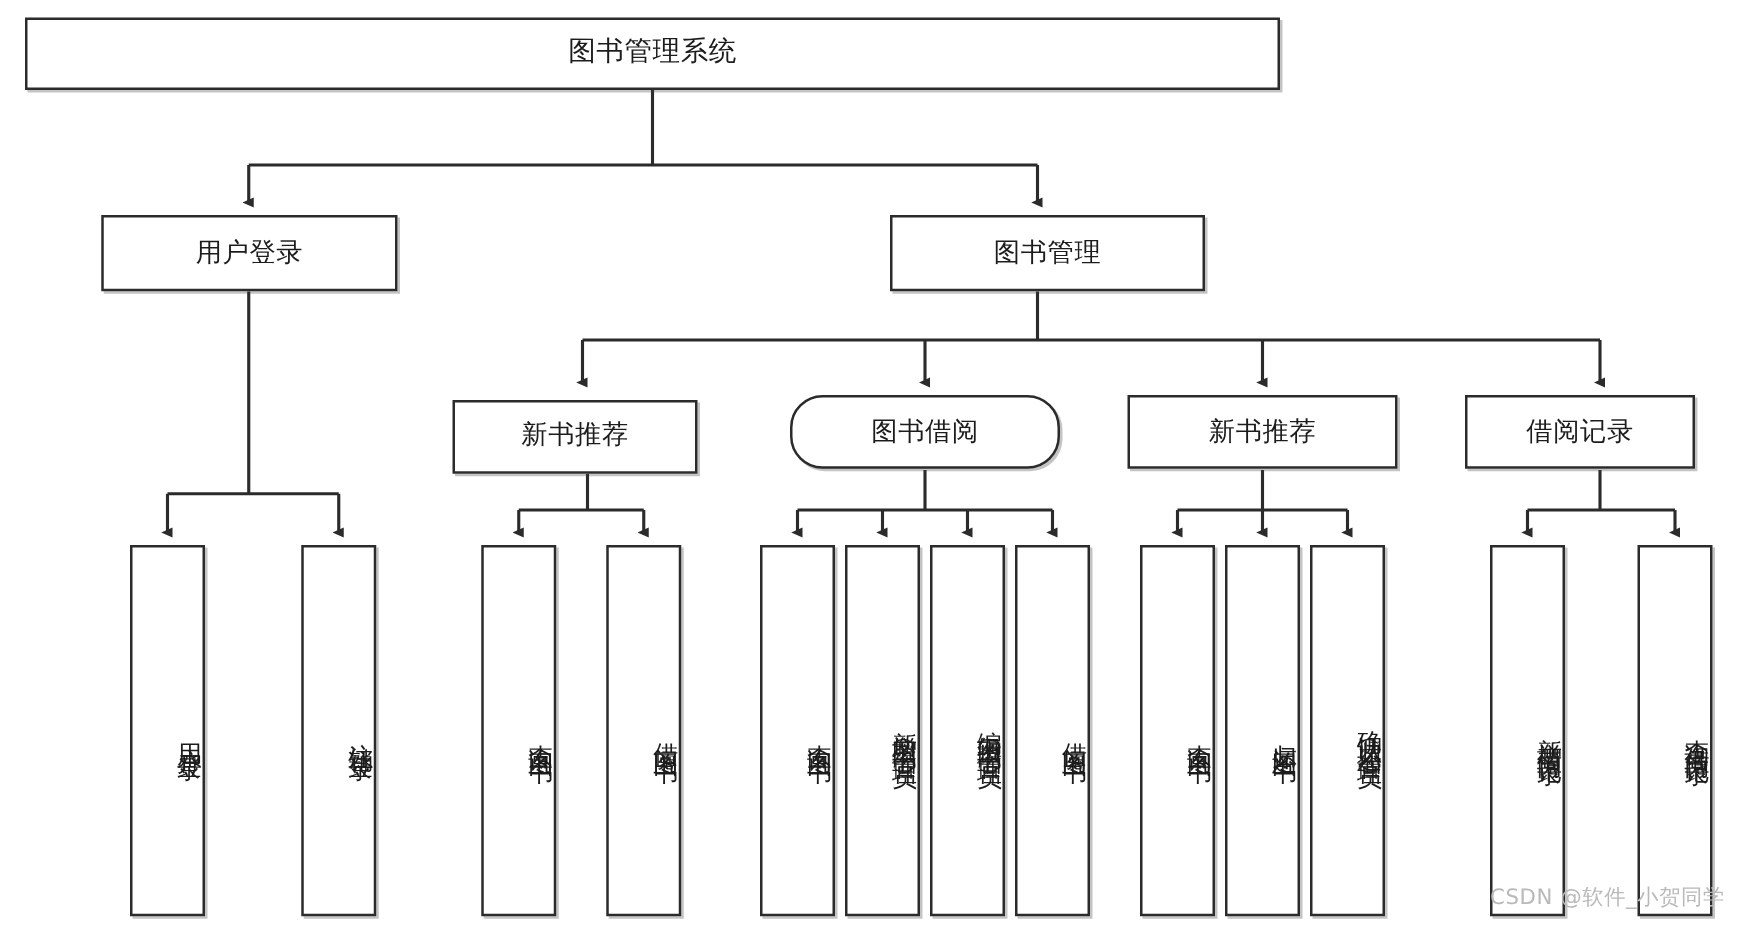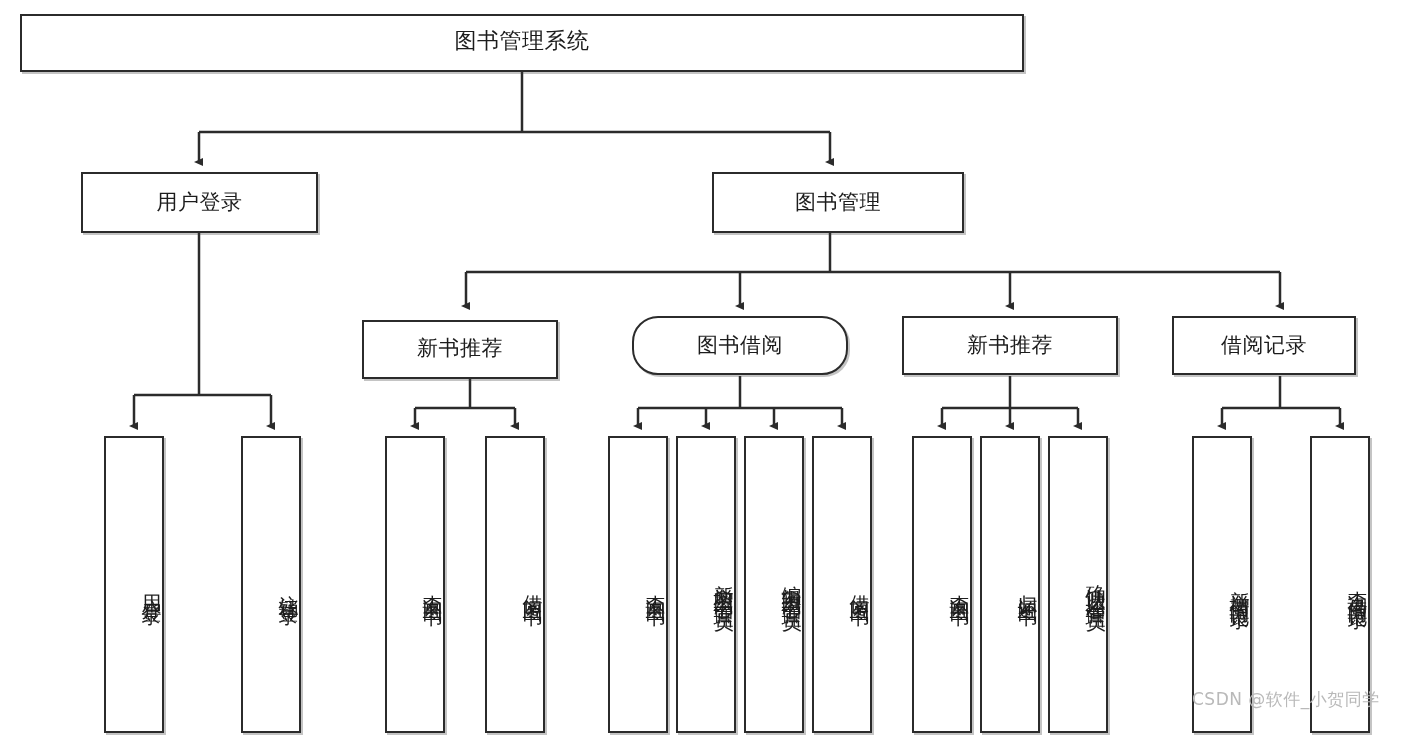--- a/index.html
+++ b/index.html
@@ -188,15 +188,15 @@
   </div>
 
   <div class="node vertical" style="left:1192px; top:436px; width:60px; height:297px;">
     <span class="vtext">新增借阅记录</span>
   </div>
 
   <div class="node vertical" style="left:1310px; top:436px; width:60px; height:297px;">
     <span class="vtext">查询借阅记录</span>
   </div>
 
-  <div class="watermark" style="left:1192px; top:688px;">CSDN @软件_小贺同学</div>
+  <div class="watermark" style="left:1192px; top:706px;">CSDN @软件_小贺同学</div>
 
 </div>
 
 </body></html>

